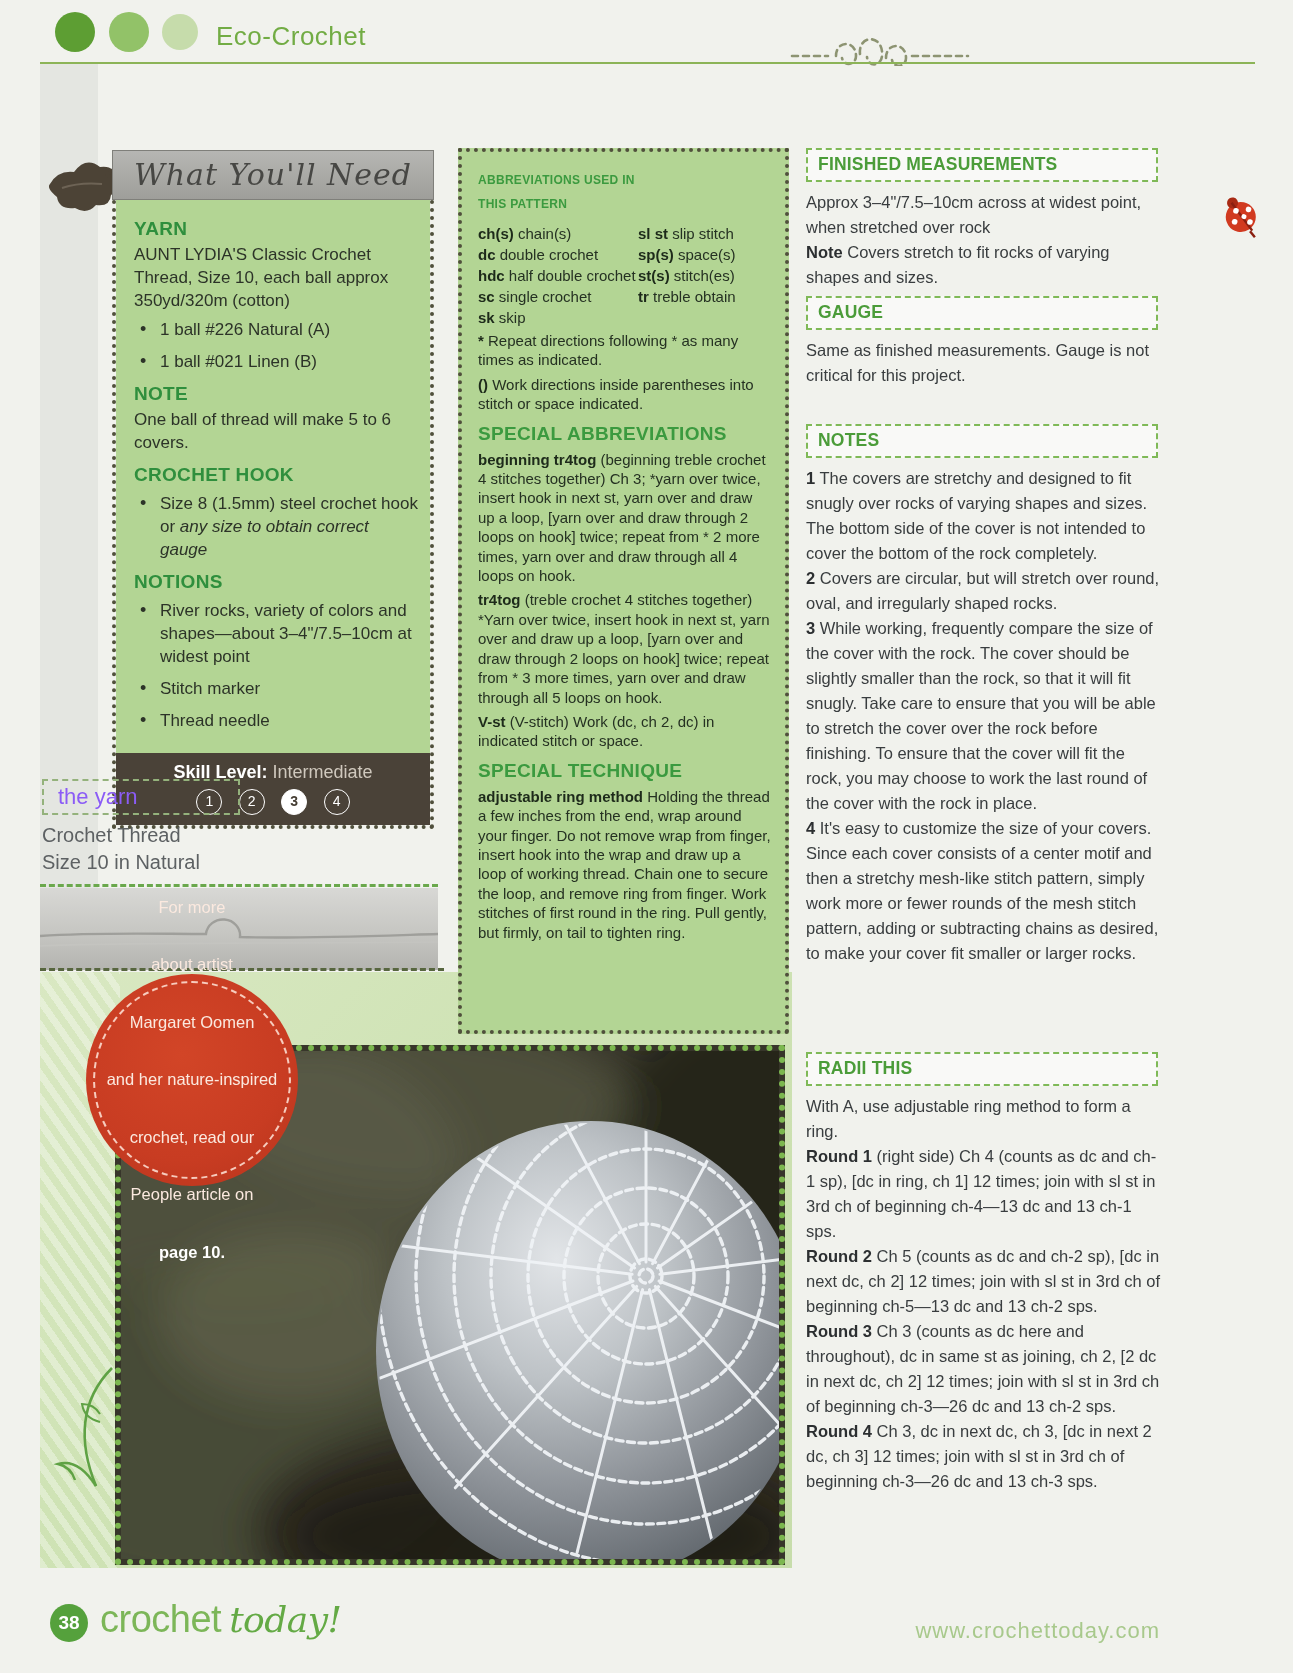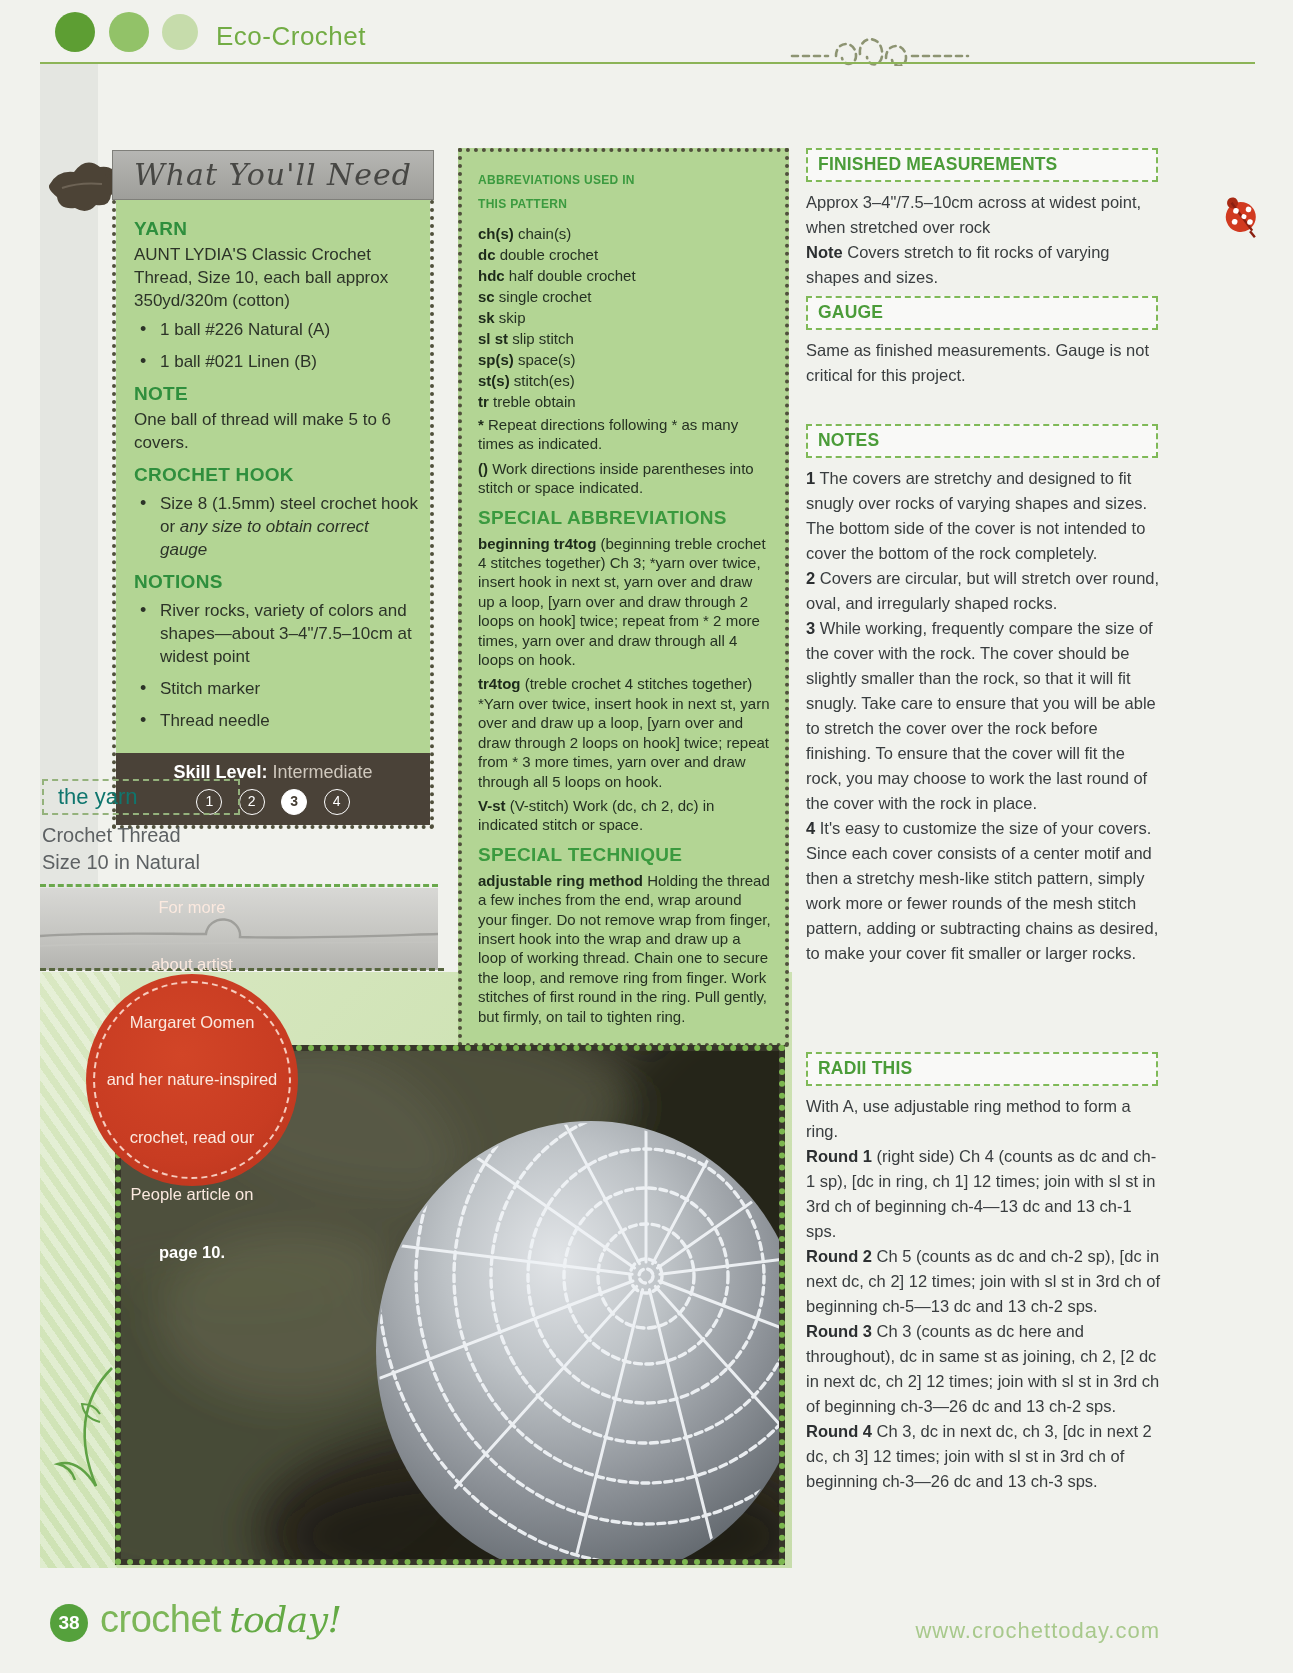--- a/index.html
+++ b/index.html
@@ -41,21 +41,21 @@
   .skill-line { font-size:18px; }
   .skill-line .lab { color:#ffffff; font-weight:bold; }
   .skill-line .val { color:#cfc8bd; }
   .skill-dots { margin-top:6px; }
   .skill-c { display:inline-block; width:26px; height:26px; border:1.6px solid #fff; border-radius:50%;
              color:#fff; font-size:14px; line-height:23px; margin:0 6px; text-align:center; }
   .skill-c.active { background:#fff; color:#453d33; font-weight:bold; }
 
   
   .yarn-tag { position:absolute; left:42px; top:779px; width:198px; height:36px; border:2px dashed #94b27c;
-              font-size:22px; color:#0f766e; line-height:31px; padding-left:14px; }
+              font-size:22px; color:#8b5cf6; line-height:31px; padding-left:14px; }
   .yarn-desc { position:absolute; left:42px; top:822px; font-size:20px; line-height:27px; color:#5d6163; }
   .yarn-rule { position:absolute; left:40px; top:884px; width:398px; border-top:3px dashed #6aa84c; }
   .yarn-photo { position:absolute; left:40px; top:888px; width:398px; height:82px;
                 background:linear-gradient(180deg,#d8d8d5 0%, #c6c6c2 55%, #b4b4b0 100%); }
   .dark-dashed { position:absolute; left:40px; top:968px; width:404px; border-top:3px dashed #57663f; }
 
   
   .badge { position:absolute; left:86px; top:974px; width:212px; height:212px; border-radius:50%;
            background:radial-gradient(circle at 45% 38%, #d24527 0%, #c83c22 60%, #b5331c 100%); z-index:6;
            display:flex; flex-direction:column; justify-content:center; align-items:center; text-align:center;gap:36px; }
@@ -64,21 +64,21 @@
   .badge .pageref { font-weight:bold; color:#ffffff; }
 
   
   .photo { position:absolute; left:115px; top:1045px; width:670px; height:520px;
            border:6px dotted #7cb74f; background:#37352a; z-index:3; }
 
   
   .abbr-panel { position:absolute; left:458px; top:148px; width:331px; min-height:886px;
                 background:#b3d594; border:4px dotted #50503c; padding:16px 14px 12px 16px; z-index:2; }
   .abbr-title { color:#3b9a3f; font-weight:bold; font-size:12px; line-height:24px; letter-spacing:.3px; margin-bottom:8px; }
-  .abbr-cols { display:flex; margin-bottom:2px;flex-direction:column; }
+  .abbr-cols { display:flex; margin-bottom:2px; }
   .abbr-col1 { width:160px; }
   .abbr-col2 { flex:1; }
   .abbr-row { font-size:15px; line-height:20px; color:#253122; margin-bottom:1px; }
   .abbr-row b { color:#1d2a1a; }
   .sym-p, .entry-p, .tech-p { font-size:15px; line-height:19.4px; color:#253122; margin-bottom:5px; }
   .sym-p b, .entry-p b, .tech-p b { color:#1d2a1a; }
   .panel-h { color:#3b9a3f; font-weight:bold; font-size:19px; letter-spacing:.3px; margin:9px 0 5px; }
 
   
   .rc-h { position:absolute; left:806px; width:352px; border:2px dashed #7fb957; background:rgba(255,255,255,.55);

